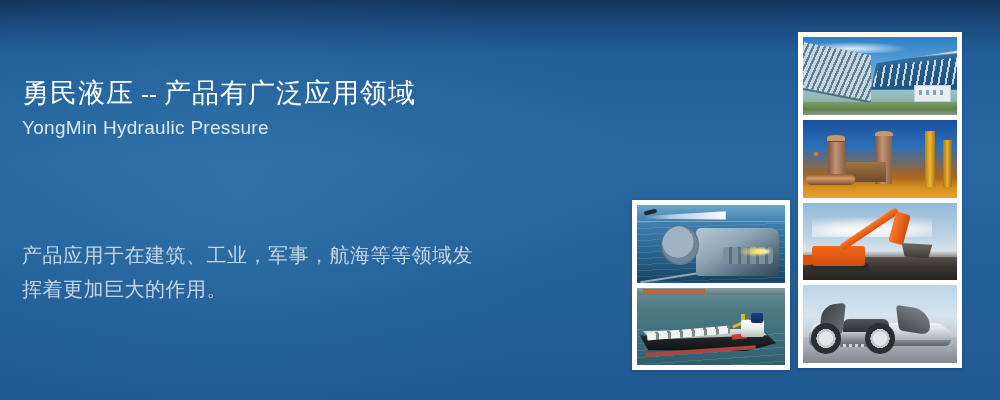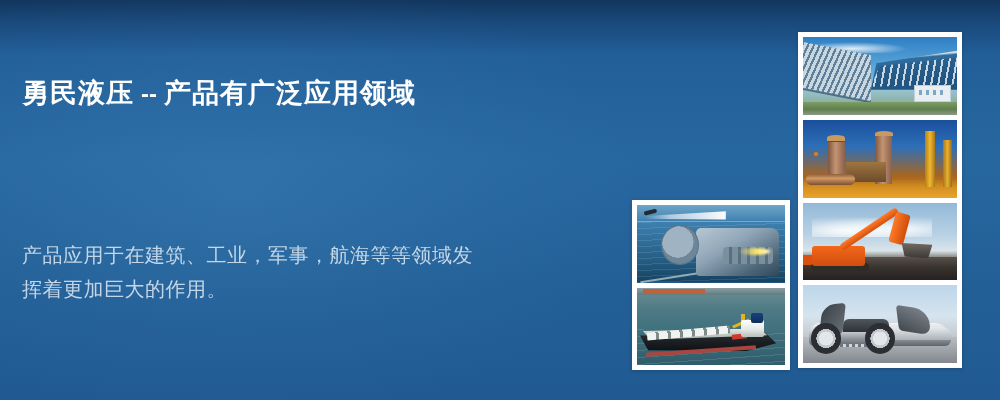--- a/index.html
+++ b/index.html
@@ -34,21 +34,21 @@
   
   #copy { position:absolute; left:22px; top:0; width:560px; height:100%; z-index:3; }
 
   .title-line {
     position:absolute; left:0; top:78px;
     color:#ffffff;
     font-size:27px;
     line-height:30px;
     letter-spacing:1px;
     white-space:nowrap;
-    font-weight:700;
+    font-weight:400;
   }
   .title-line .sep { letter-spacing:0px; padding:0 7px; font-size:24px; }
 
   .subtitle-line {
     position:absolute; left:0; top:116px;
     color:#dbe7f3;
     font-size:19px;
     line-height:24px;
     letter-spacing:0.3px;
     white-space:nowrap;
@@ -356,20 +356,21 @@
 <body>
 
 <div id="banner">
 
   <div id="copy">
 
     <div class="title-line">
       <span>勇民液压</span><span class="sep">--</span><span>产品有广泛应用领域</span>
     </div>
 
+    <div class="subtitle-line">YongMin Hydraulic Pressure</div>
 
     <div class="desc">产品应用于在建筑、工业，军事，航海等等领域发挥着更加巨大的作用。</div>
 
   </div>
 
   <div class="panel" id="panel-left">
 
     <div class="photo ph-navy">
       <div class="horizon"></div>
       <div class="sea"></div>

